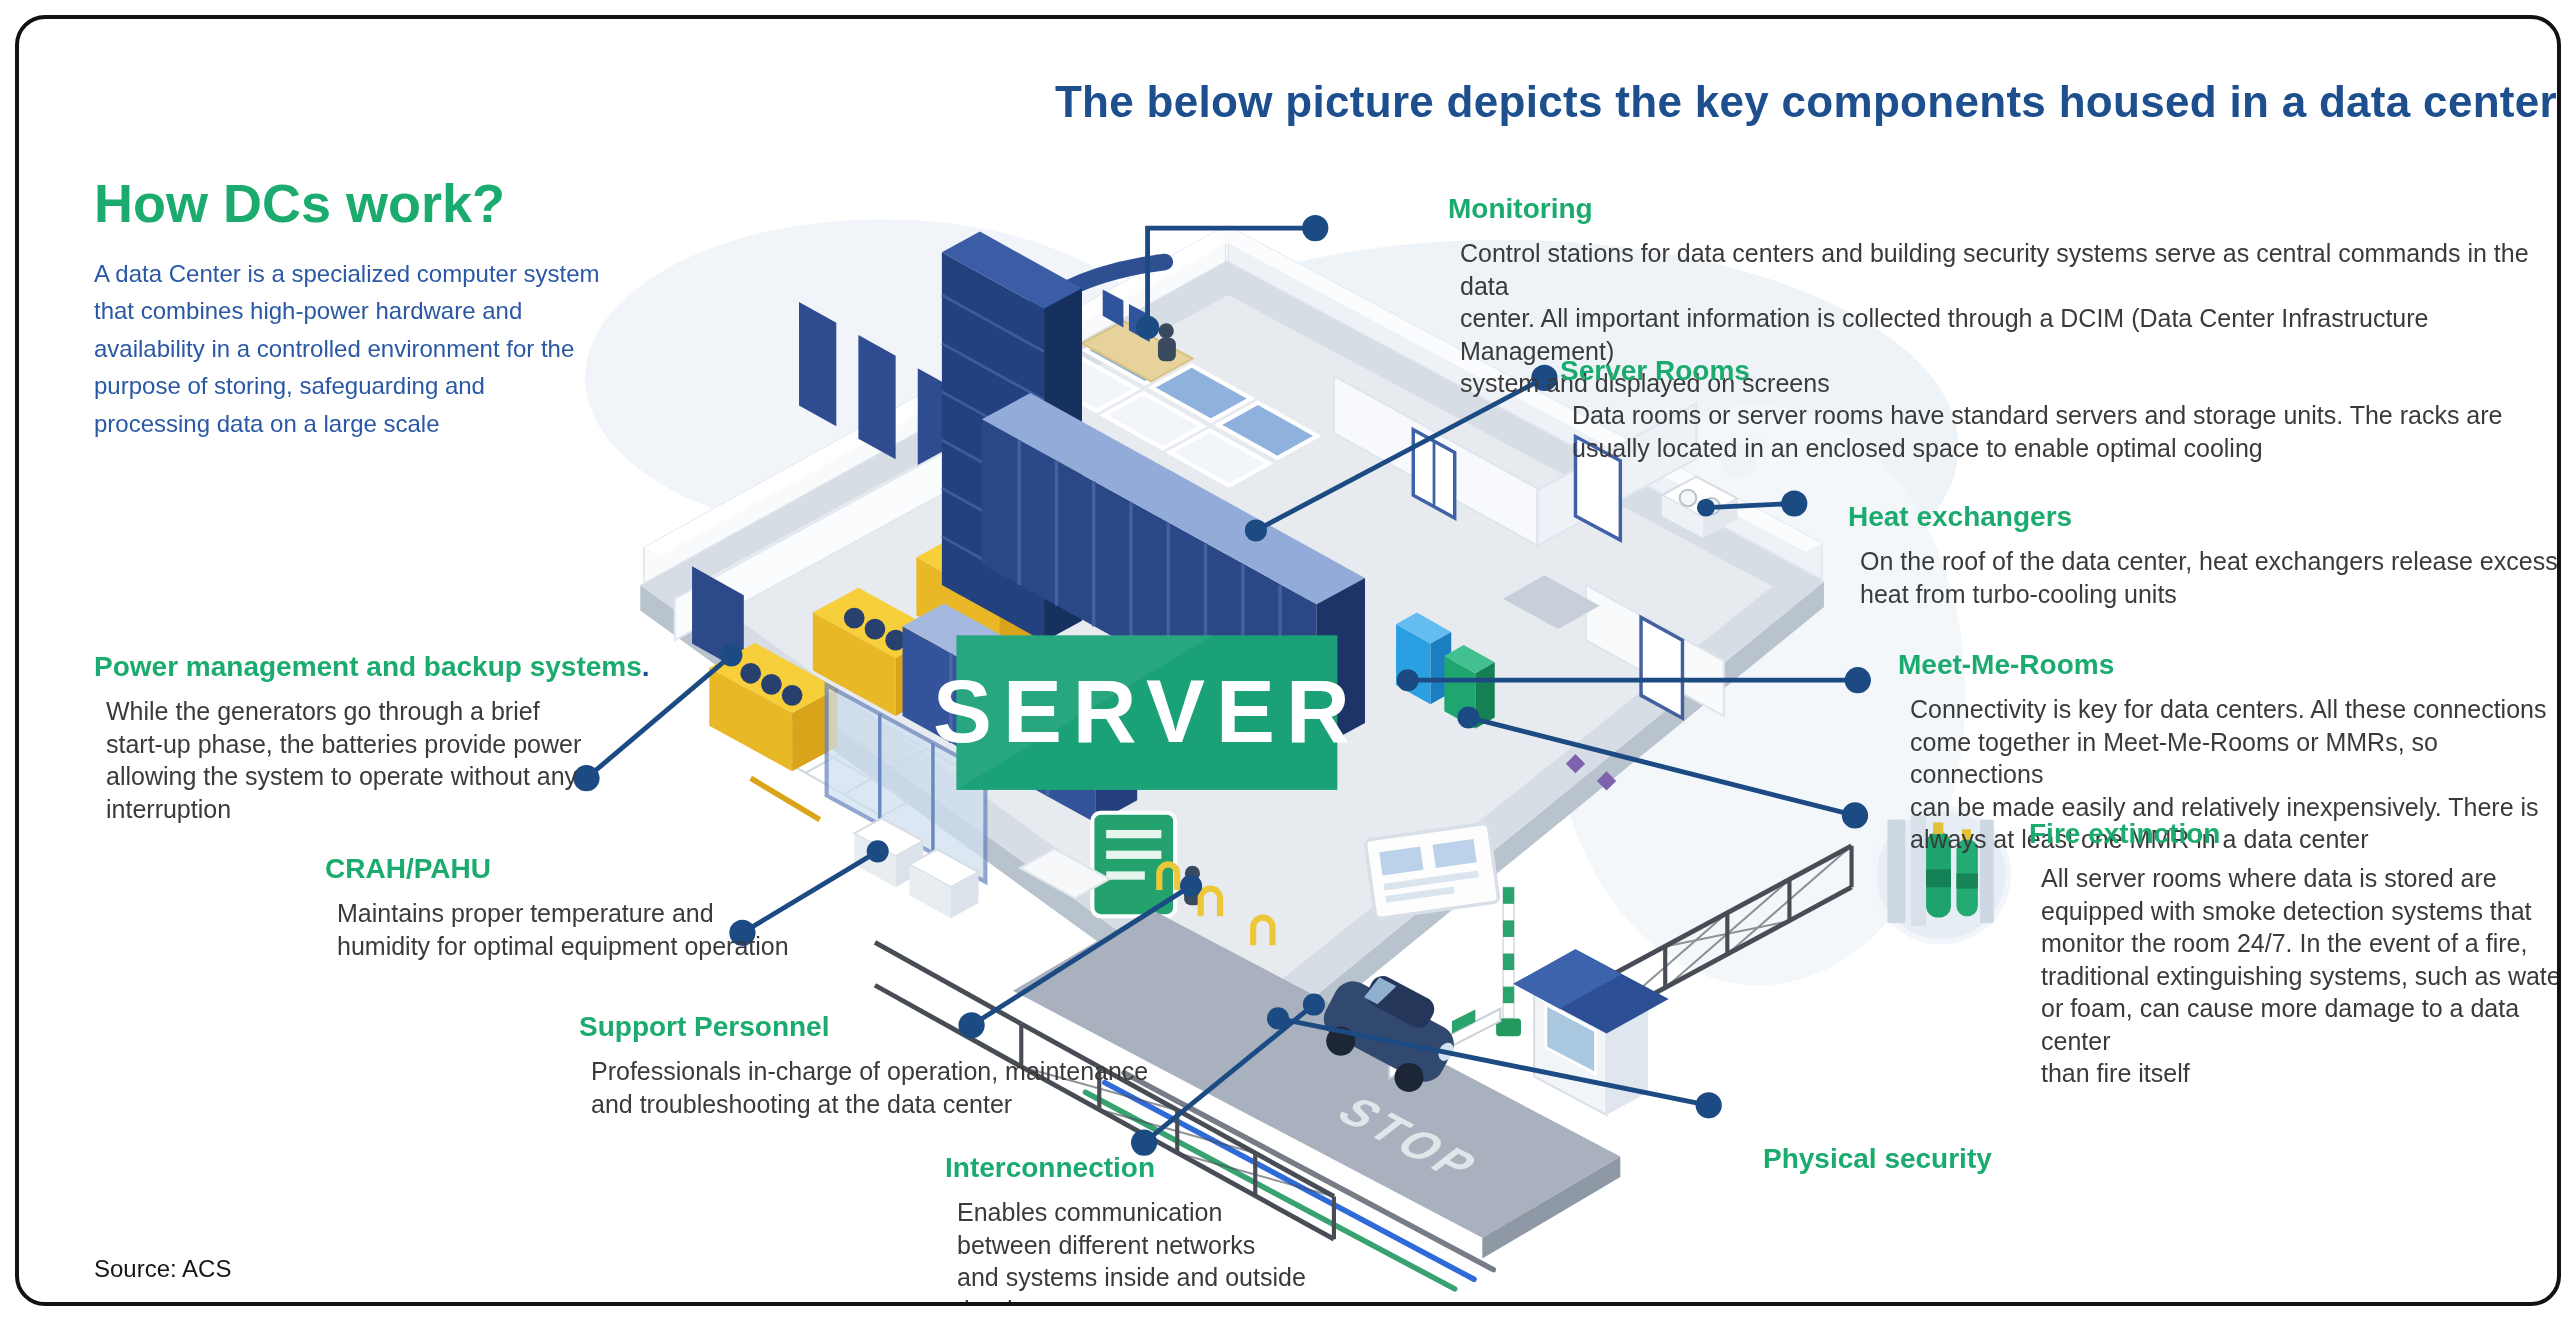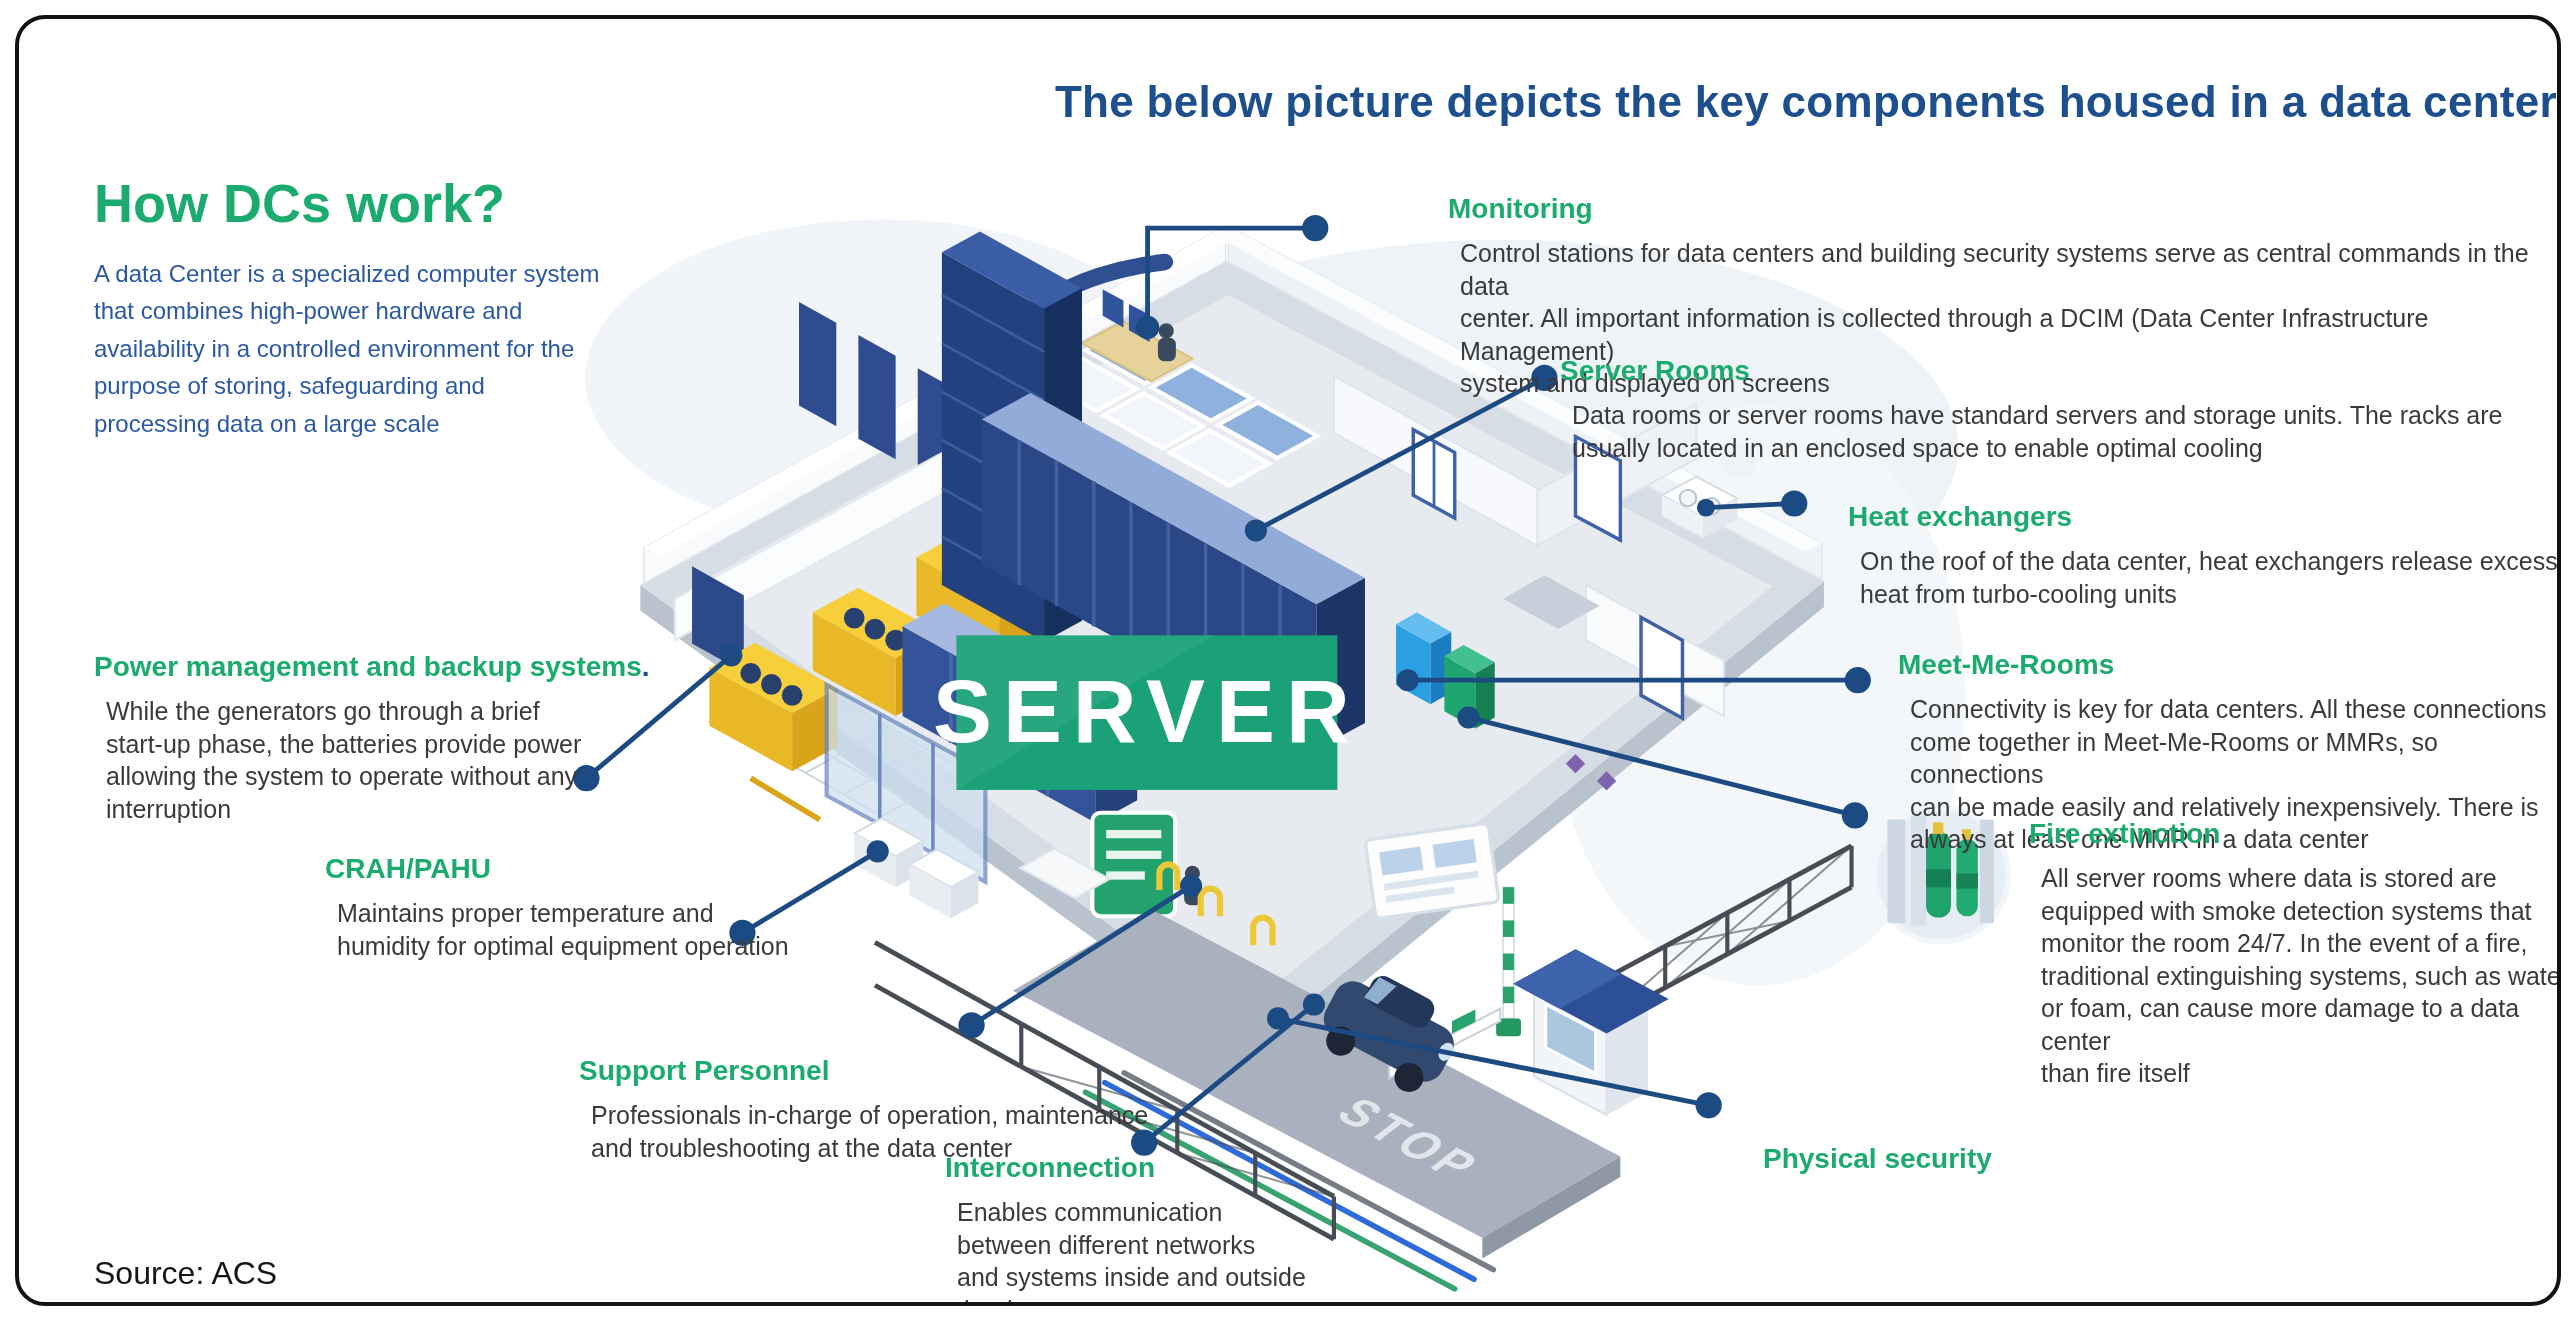--- a/index.html
+++ b/index.html
@@ -36,24 +36,24 @@
   .callout h3{margin:0 0 5.5px 0;font-size:28px;font-weight:800;color:var(--green)}
   .callout h3 .dot-period{color:var(--title-blue)}
   .callout p{margin:12px;font-size:25px;line-height:1.30;color:var(--ink);white-space:pre-line}
   .c-monitoring{left:1429px;top:174px;width:1104px}
   .c-server-rooms{left:1541px;top:336px;width:980px}
   .c-heat{left:1829px;top:482px;width:732px}
   .c-mmr{left:1879px;top:630px;width:690px}
   .c-fire{left:2010px;top:799px;width:566px}
   .c-power{left:75px;top:632px;width:566px}
   .c-crah{left:306px;top:834px;width:538px}
-  .c-support{left:560px;top:1036px;width:607px}
+  .c-support{left:560px;top:992px;width:607px}
   .c-inter{left:926px;top:1133px;width:414px}
   .c-physec{left:1744px;top:1124px;width:759px}
-  .source{position:absolute;left:75px;top:1236px;font-size:32px;color:#151515}
+  .source{position:absolute;left:75px;top:1236px;font-size:24px;color:#151515}
   svg.scene{position:absolute;left:0;top:0;width:2576px;height:1321px}
 </style>
 </head>
 <body>
 
 <div class="frame">
 
   <svg class="scene" viewBox="0 0 3732 1914">
 
     <g>

